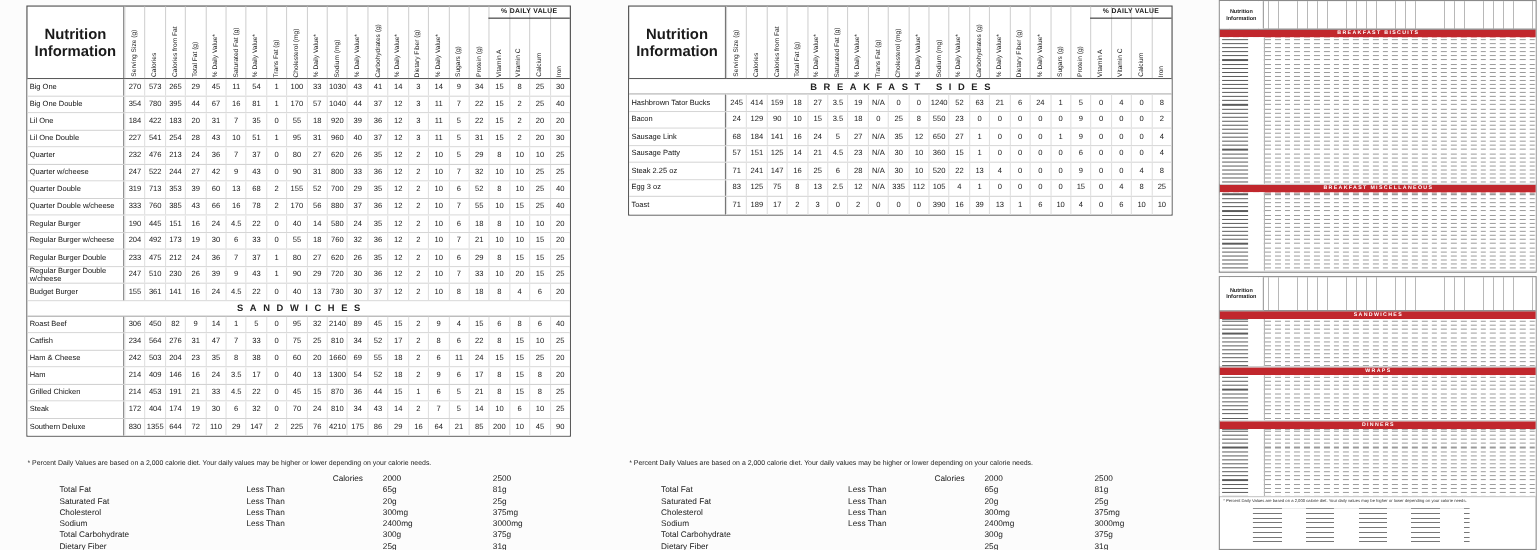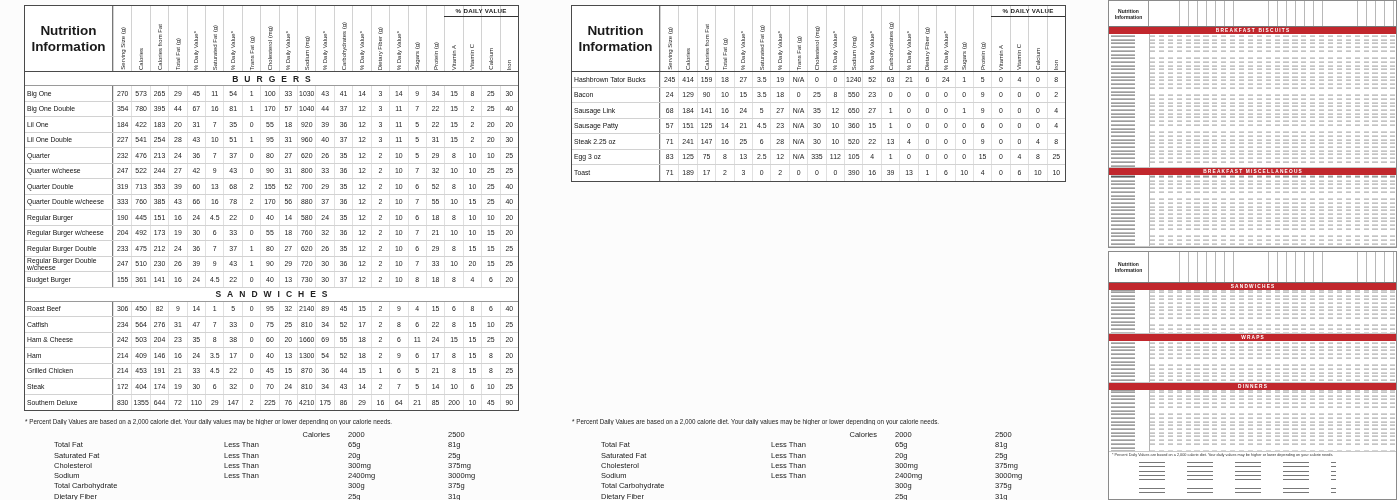--- a/index.html
+++ b/index.html
@@ -141,21 +141,20 @@
           </div>
           <div class="colhead">
             <span>Calcium</span>
           </div>
           <div class="colhead">
             <span>Iron</span>
           </div>
         </div>
     </div>
     <div class="tbody" id="left-body">
-        <div class="section-title">BURGERS</div>
         <div class="trow">
           <div class="tname">Big One</div>
           <div class="tcell">270</div>
           <div class="tcell">573</div>
           <div class="tcell">265</div>
           <div class="tcell">29</div>
           <div class="tcell">45</div>
           <div class="tcell">11</div>
           <div class="tcell">54</div>
           <div class="tcell">1</div>
@@ -767,20 +766,21 @@
           </div>
           <div class="colhead">
             <span>Calcium</span>
           </div>
           <div class="colhead">
             <span>Iron</span>
           </div>
         </div>
     </div>
     <div class="tbody" id="mid-body">
+        <div class="section-title">BREAKFAST SIDES</div>
         <div class="trow">
           <div class="tname">Hashbrown Tator Bucks</div>
           <div class="tcell">245</div>
           <div class="tcell">414</div>
           <div class="tcell">159</div>
           <div class="tcell">18</div>
           <div class="tcell">27</div>
           <div class="tcell">3.5</div>
           <div class="tcell">19</div>
           <div class="tcell">N/A</div>

